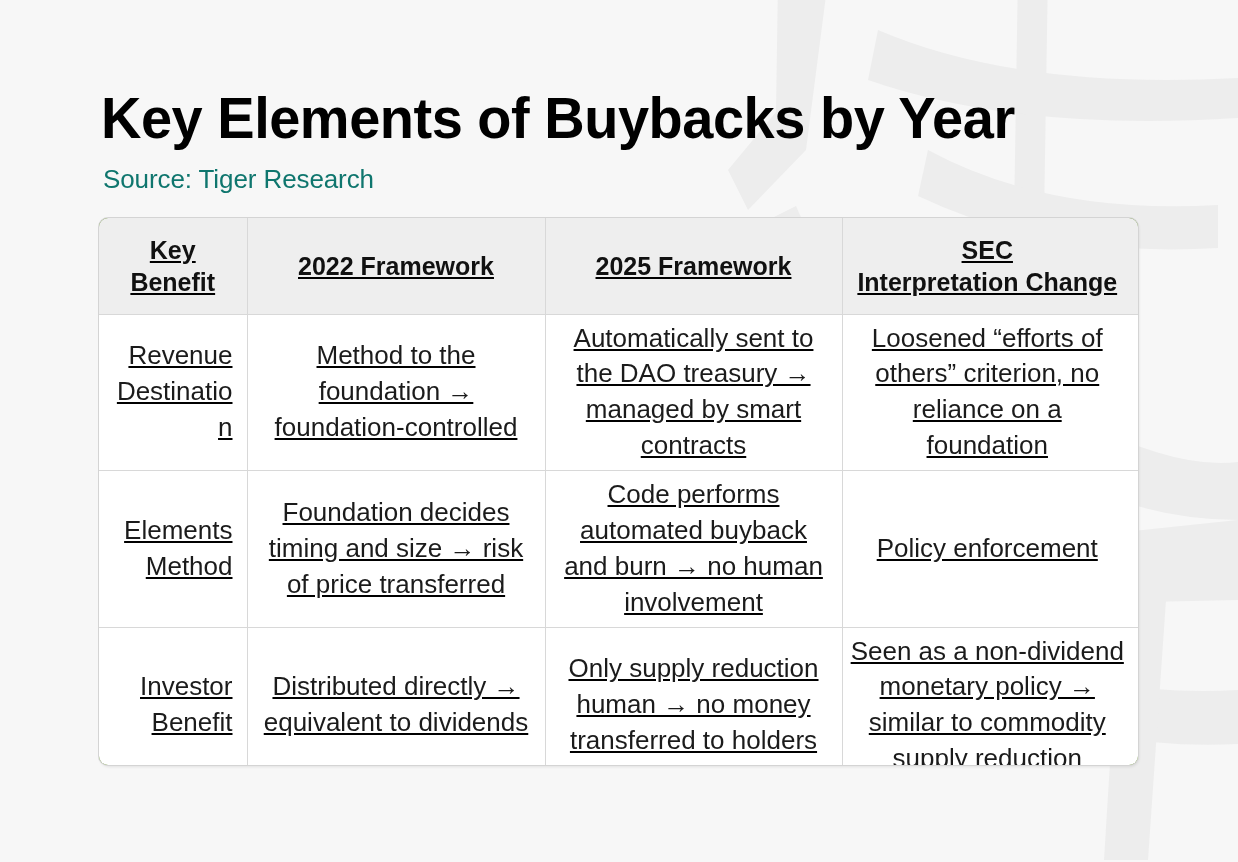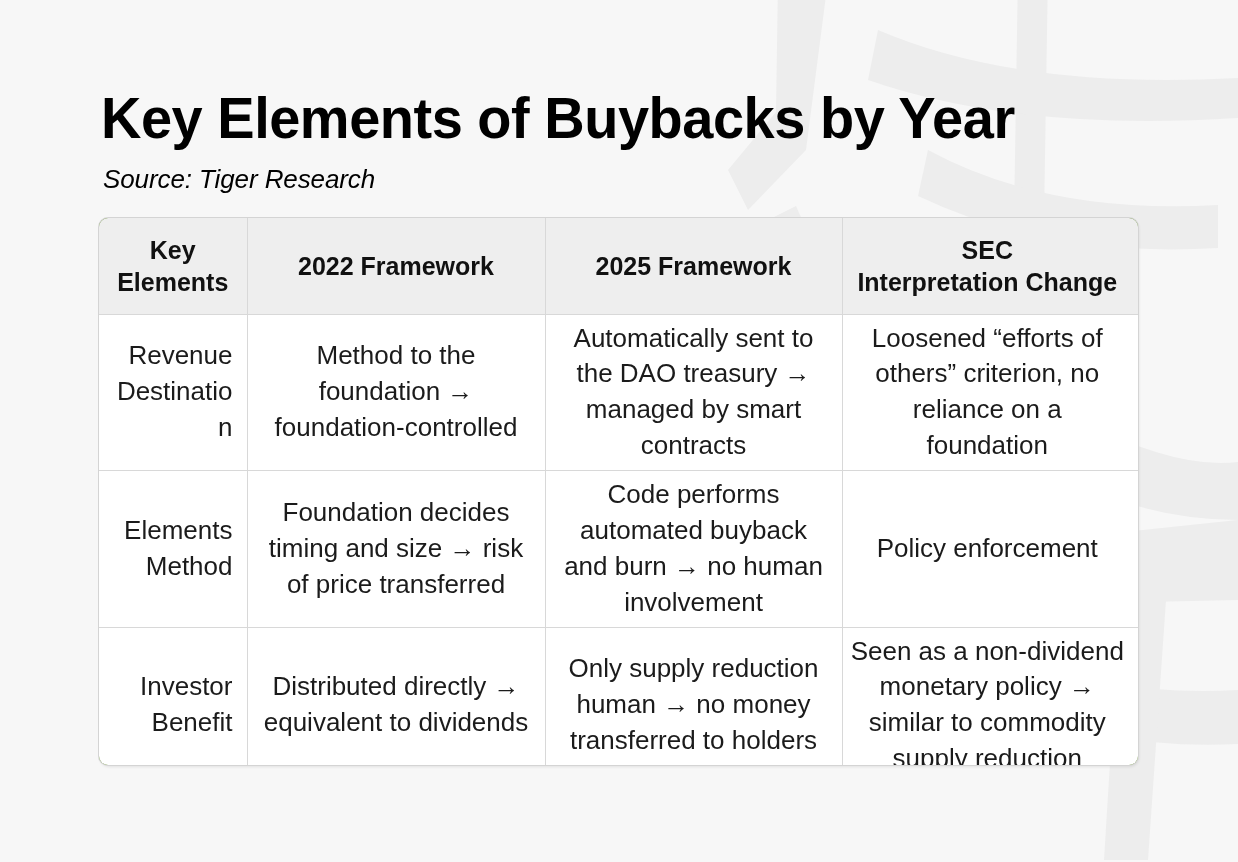--- a/index.html
+++ b/index.html
@@ -43,37 +43,37 @@
     white-space: nowrap;
     transform: scaleX(0.965);
     transform-origin: left top;
   }
 
   #subtitle {
     position: absolute;
     left: 103px;
     top: 164px;
     font-size: 26px;
-    font-style: italic;
-    color: #000000;
+    color: #0f766e;
     white-space: nowrap;
     letter-spacing: -0.1px;
   }
 
   
   #table-wrap {
     position: absolute;
     left: 99px;
     top: 218px;
     width: 1039px;
     height: 547px;
     border-radius: 9px;
     overflow: hidden;
     background: #4d7c0f;
     box-shadow: 0 0 0 1px #d4d4d4, 1px 2px 3px rgba(0,0,0,0.09);
+    text-decoration: underline;
   }
 
   table.kt {
     width: 100%;
     height: 100%;
     border-collapse: collapse;
     table-layout: fixed;
   }
 
   table.kt col.c1 { width: 148px; }
@@ -145,21 +145,21 @@
       <colgroup>
         <col class="c1">
           <col class="c2">
           <col class="c3">
           <col class="c4">
       </colgroup>
       <thead>
         <tr>
           <th class="col-key">
             <span class="nl">Key</span>
-            <span class="nl">Elements</span>
+            <span class="nl">Benefit</span>
           </th>
           <th>
             <span class="nl">2022 Framework</span>
           </th>
           <th>
             <span class="nl">2025 Framework</span>
           </th>
           <th>
             <span class="nl">SEC</span>
             <span class="nl">Interpretation Change</span>

